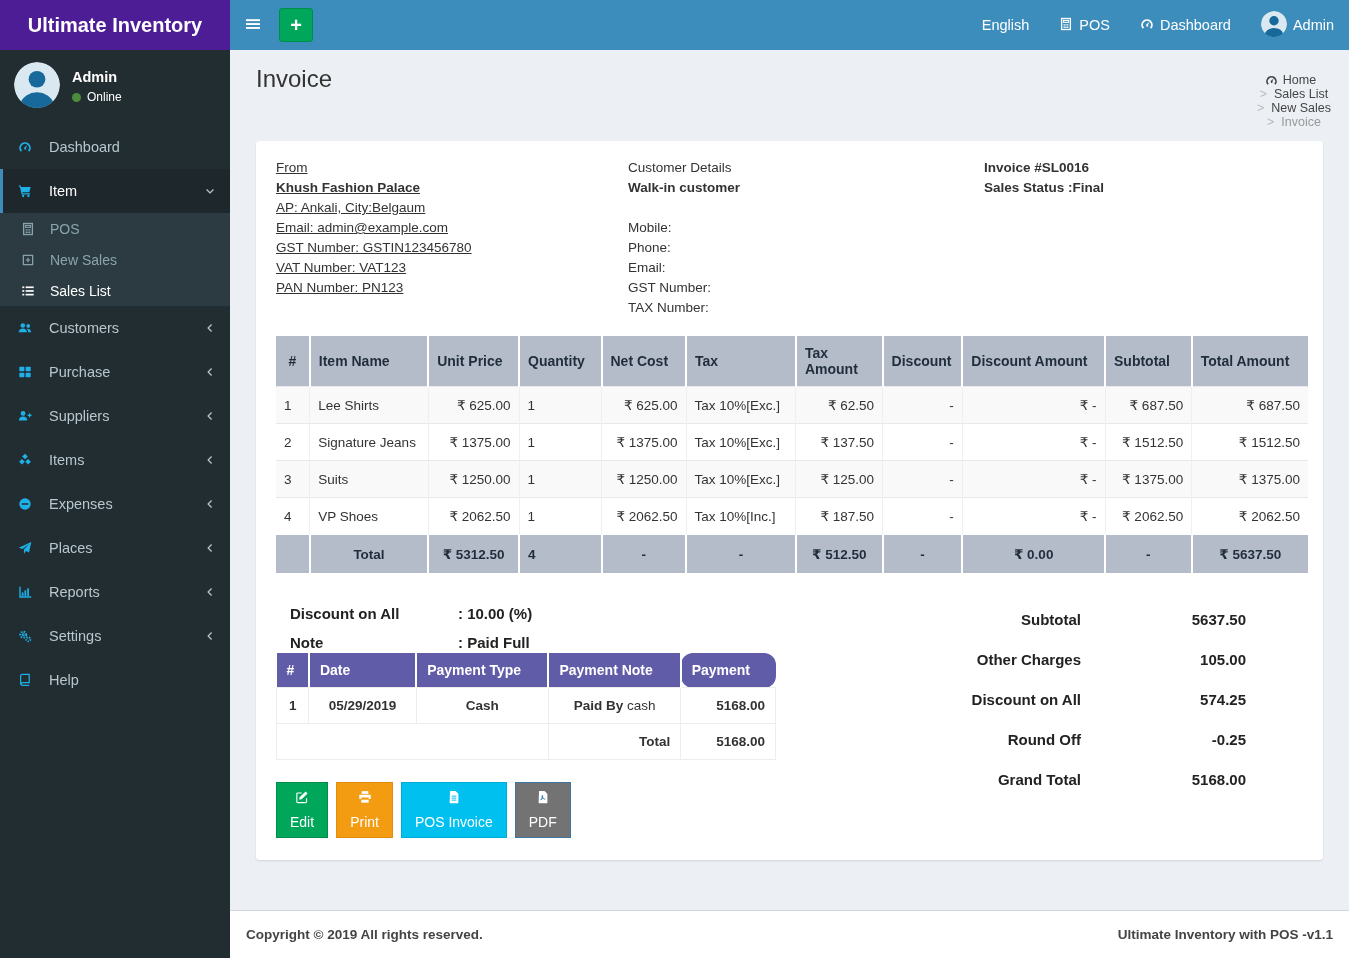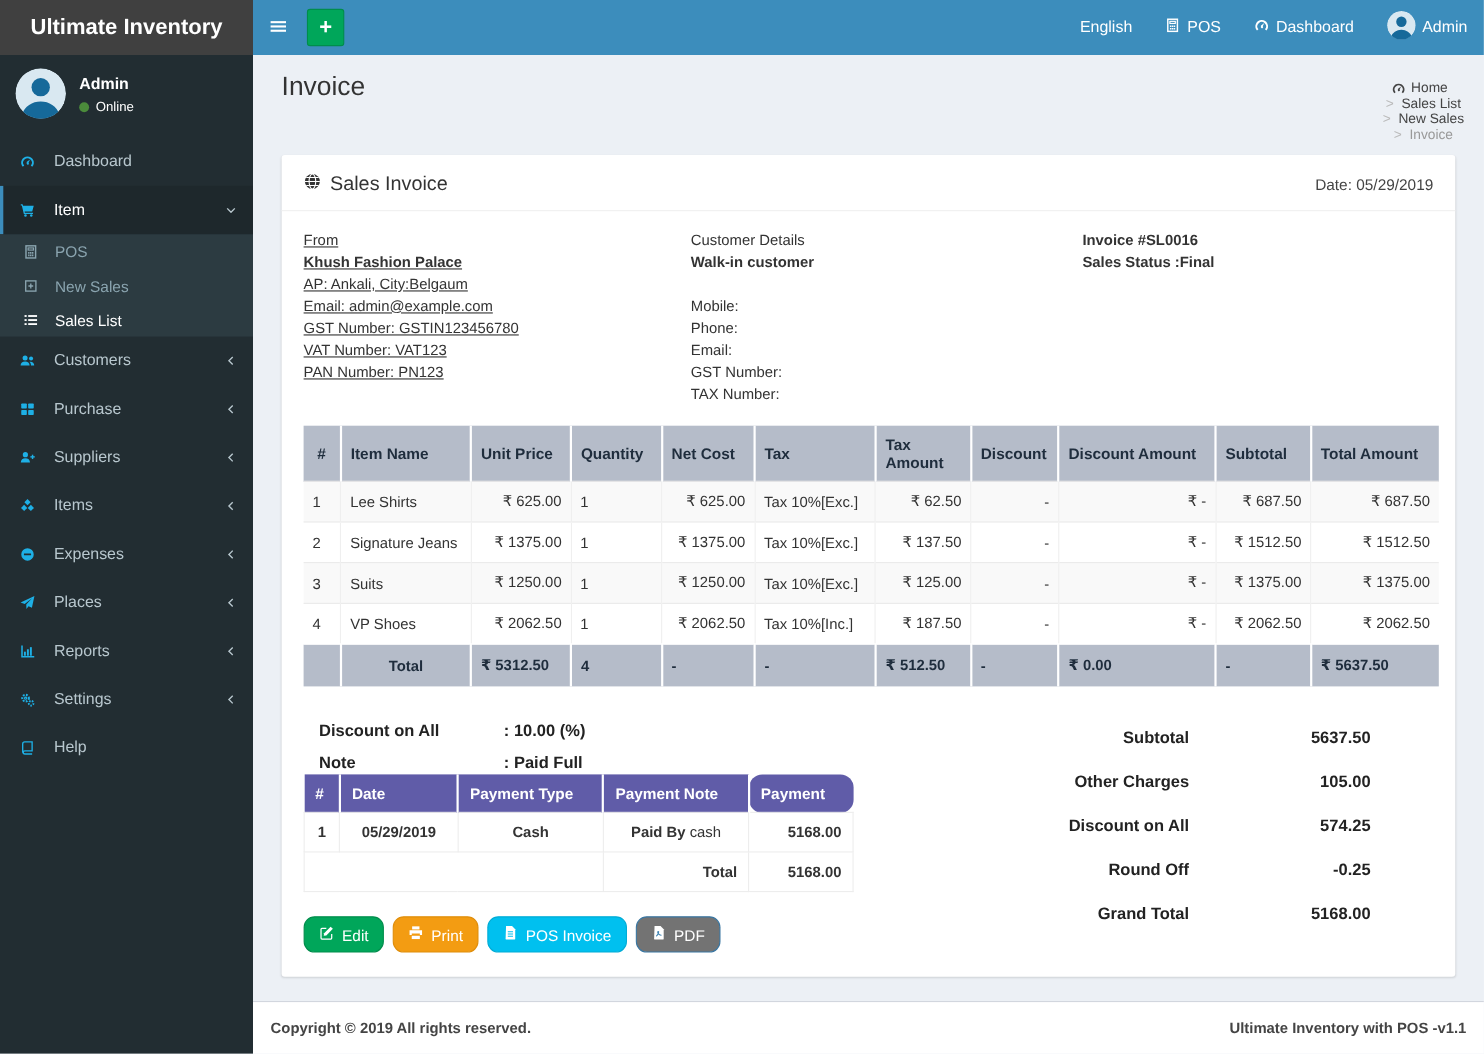--- a/index.html
+++ b/index.html
@@ -6,21 +6,21 @@
   html,body { width:1349px; height:958px; }
   body {
     font-family: "Liberation Sans", "DejaVu Sans", sans-serif;
     background:#ecf0f5; color:#333; font-size:14px; overflow:hidden;
   }
   .app { width:1349px; height:958px; position:relative; }
 
   
   .main-header { display:flex; height:50px; }
   .logo {
-    width:230px; background:#404040; color:#fff; font-size:20px; font-weight:bold;
+    width:230px; background:#4c1d95; color:#fff; font-size:20px; font-weight:bold;
     display:flex; align-items:center; justify-content:center; cursor:pointer;
   }
   .navbar { flex:1; background:#3c8dbc; display:flex; align-items:center; }
   .sidebar-toggle { width:45px; height:50px; display:flex; align-items:center; justify-content:center; color:#fff; cursor:pointer; }
   .add-btn {
     width:34px; height:34px; background:#00a65a; border:1px solid #008d4c; border-radius:3px;
     color:#fff; font-size:20px; font-weight:bold; display:flex; align-items:center; justify-content:center;
     margin-left:4px; cursor:pointer;
   }
   .nav-right { margin-left:auto; display:flex; align-items:center; height:57px; }
@@ -91,21 +91,21 @@
   .items-table td:nth-child(3), .items-table td:nth-child(5),
   .items-table td:nth-child(7), .items-table td:nth-child(8),
   .items-table td:nth-child(9), .items-table td:nth-child(10),
   .items-table td:nth-child(11) { text-align:right; }
   .items-table tfoot td {
     background:#b5bcc9; font-weight:bold; color:#1f2d3d;
     border-right:2px solid #fff; border-top:1px solid #fff; padding:11px 8px;
   }
   .items-table tfoot td:last-child { border-right:none; }
   .items-table tfoot .t-center { text-align:center; }
-  .items-table tfoot .t-right { text-align:left; }
+  .items-table tfoot .t-right { text-align:center; }
 
   
   .bottom { display:flex; padding:22px 20px 0 20px; }
   .bottom-left { width:500px; }
   .kv-row { display:flex; font-size:15px; font-weight:bold; color:#222; margin:8px 0 0 14px; line-height:21px; }
   .kv-label { width:168px; }
   .payments-heading { color:#3a87ad; font-size:16px; margin:22px 0 10px 0; }
 
   .payments-table { width:500px; font-size:13.5px; }
   .payments-table th {
@@ -116,21 +116,21 @@
   .payments-table td {
     text-align:center; font-weight:bold; color:#333;
     padding:10px 8px; border:1px solid #ededed;
   }
   .payments-table td.pt-right { text-align:right; padding-right:10px; }
   .payments-table .note-normal { font-weight:normal; }
 
   .buttons { display:flex; gap:8px; margin-top:22px; }
   .btn {
     display:inline-flex; align-items:center; gap:7px; color:#fff; font-size:14px;
-    padding:7px 13px; border-radius:10px; cursor:pointer; border:1px solid transparent;
+    padding:7px 13px; border-radius:0; cursor:pointer; border:1px solid transparent;flex-direction:column;
   }
   .btn-edit { background:#00a65a; border-color:#008d4c; }
   .btn-print { background:#f39c12; border-color:#e08e0b; }
   .btn-pos { background:#00c0ef; border-color:#00acd6; }
   .btn-pdf { background:#737373; border-color:#3a76a1; }
 
   .summary { margin-left:auto; margin-right:57px; padding-top:4px; }
   .s-row { display:flex; justify-content:flex-end; align-items:center; height:40px; font-size:15px; font-weight:bold; color:#222; }
   .s-value { width:165px; text-align:right; }
 
@@ -436,33 +436,20 @@
           <li>
               <span>New Sales</span>
             </li>
           <li class="active">
               <span>Invoice</span>
             </li>
         </ol>
       </div>
 
       <div class="card">
-        <div class="card-head">
-          <div class="card-title">
-            <span><svg class="svgicon-lg" viewBox="0 0 16 16">
-                  <circle cx="8" cy="8" r="6.8" fill="currentColor"></circle>
-                  <g stroke="#fff" fill="none" stroke-width="1">
-                    <ellipse cx="8" cy="8" rx="3" ry="6.8"></ellipse>
-                    <path d="M1.2 8h13.6M2.4 4.4h11.2M2.4 11.6h11.2"></path>
-                  </g>
-                </svg></span>
-            <span>Sales Invoice</span>
-          </div>
-          <div class="card-date">Date: 05/29/2019</div>
-        </div>
 
         <div class="info-row">
           <div class="info-col-from">
             <div>From</div>
             <div class="bold">Khush Fashion Palace</div>
             <div>AP: Ankali, City:Belgaum</div>
             <div>Email: admin@example.com</div>
             <div>GST Number: GSTIN123456780</div>
             <div>VAT Number: VAT123</div>
             <div>PAN Number: PN123</div>

